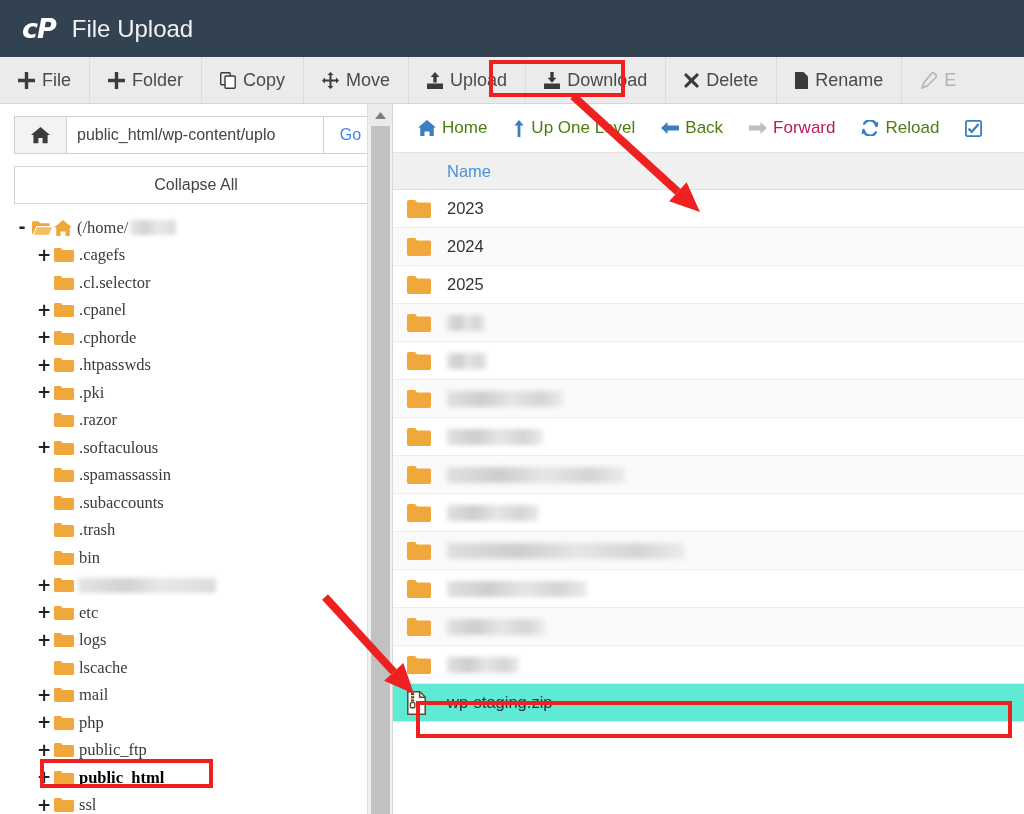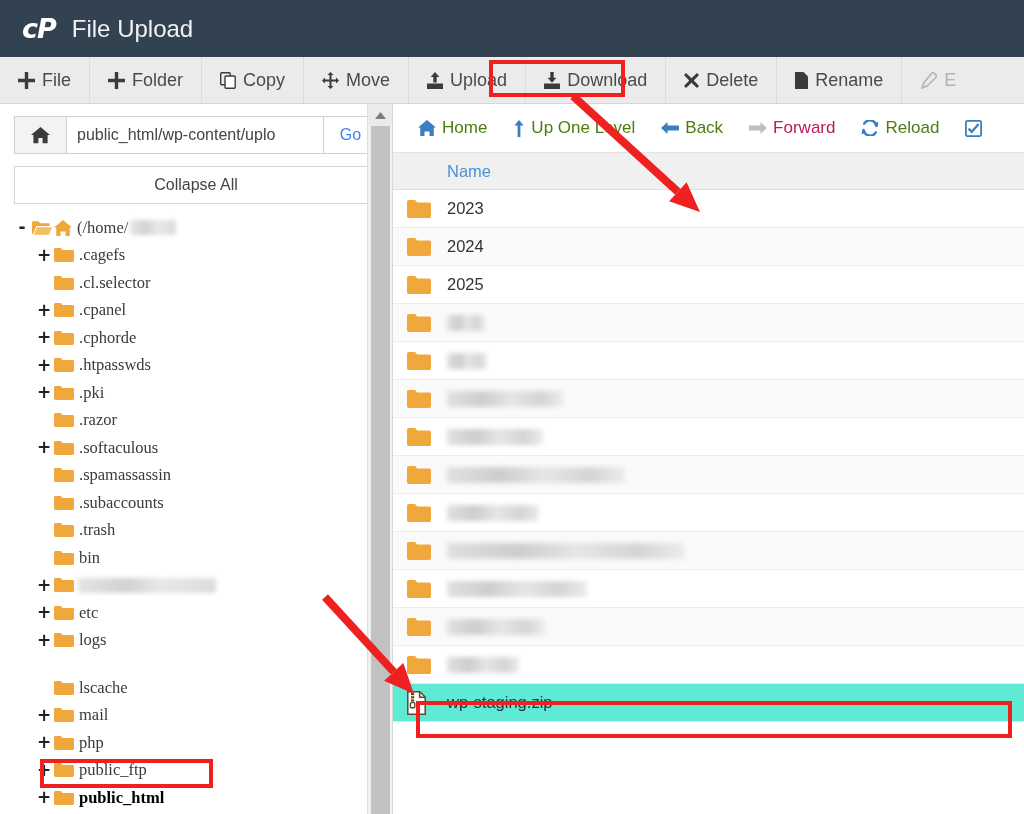--- a/index.html
+++ b/index.html
@@ -388,21 +388,21 @@
           </div>
           <div class="tnode" style="padding-left: 22px;">
             <span class="tg">+</span>
             <span class="fold-ico" style="margin-right: 2px;">
               <svg width="20" height="16" viewBox="0 0 20 16">
                 <path d="M0 2.4A1.4 1.4 0 0 1 1.4 1h5.4l1.8 2h10A1.4 1.4 0 0 1 20 4.4v9.2A1.4 1.4 0 0 1 18.6 15H1.4A1.4 1.4 0 0 1 0 13.6z" fill="#f0a83c"></path>
               </svg>
             </span>
             <span class="tlabel">logs</span>
           </div>
-          <div class="tnode" style="padding-left: 22px; margin-top: 20px;">
+          <div class="tnode" style="padding-left: 22px;">
             <span class="tg empty">+</span>
             <span class="fold-ico" style="margin-right: 2px;">
               <svg width="20" height="16" viewBox="0 0 20 16">
                 <path d="M0 2.4A1.4 1.4 0 0 1 1.4 1h5.4l1.8 2h10A1.4 1.4 0 0 1 20 4.4v9.2A1.4 1.4 0 0 1 18.6 15H1.4A1.4 1.4 0 0 1 0 13.6z" fill="#f0a83c"></path>
               </svg>
             </span>
             <span class="tlabel">lscache</span>
           </div>
           <div class="tnode" style="padding-left: 22px;">
             <span class="tg">+</span>

